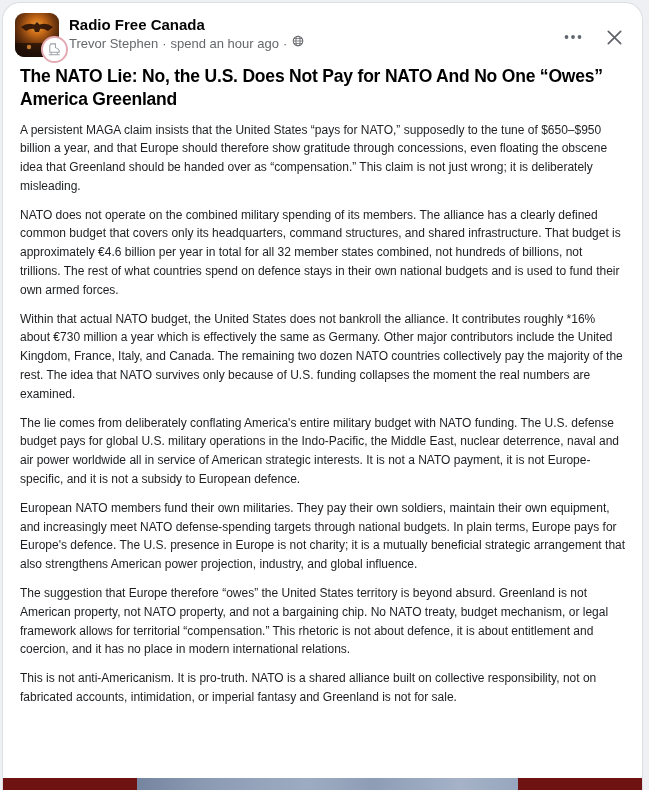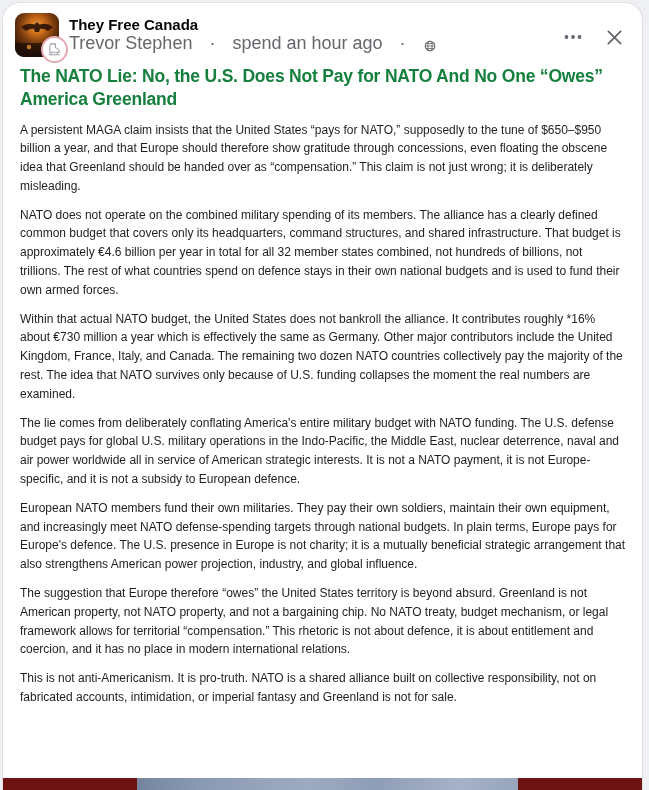--- a/index.html
+++ b/index.html
@@ -71,26 +71,26 @@
   .page-name {
     font-size: 15px;
     font-weight: 700;
     color: #050505;
     line-height: 19px;
     text-decoration: none;
     display: inline-block;
     cursor: pointer;
   }
   .byline {
-    font-size: 18px;
+    font-size: 13px;
     color: #65676b;
     line-height: 17px;
     display: flex;
-    align-items: flex-end;
-    gap: 17px;
+    align-items: flex-start;
+    gap: 4px;
     margin-top: 1px;
   }
   .byline a {
     color: #65676b;
     text-decoration: none;
     cursor: pointer;
   }
   .byline .sep { color: #65676b; }
   .globe-icon { display: inline-flex; margin-left: 1px; }
   .header-actions {
@@ -113,21 +113,21 @@
   
   .post-body {
     padding: 6px 16px 0 17px;
     color: #050505;
   }
   .post-title {
     margin: 2px 0 10px 0;
     font-size: 17.5px;
     line-height: 1.3;
     font-weight: 700;
-    color: #15803d;
+    color: #000000;
     letter-spacing: -0.2px;
   }
   .post-body p.para {
     margin: 0 0 10px 0;
     font-size: 12px;
     line-height: 18.8px;
     font-weight: 400;
     color: #1c1e21;
   }
   
@@ -169,21 +169,21 @@
       <span class="avatar-badge">
         <svg width="15" height="15" viewBox="0 0 16 16">
           <path d="M4 2 L9 2 L9 6 Q12 7 13 9 L13 11 L3 11 L3 4 Z" fill="none" stroke="#9a9fa6" stroke-width="1.1"></path>
           <path d="M2 13.5 L13.5 13.5" stroke="#9a9fa6" stroke-width="1.1" fill="none"></path>
           <path d="M4.5 11 L4.5 13.5 M11 11 L11 13.5" stroke="#9a9fa6" stroke-width="1" fill="none"></path>
         </svg>
       </span>
     </div>
 
     <div class="header-text">
-      <a class="page-name">They Free Canada</a>
+      <a class="page-name">Radio Free Canada</a>
       <div class="byline">
         <a>Trevor Stephen</a>
         <span class="sep">·</span>
         <a>spend an hour ago</a>
         <span class="sep">·</span>
         <span class="globe-icon">
           <svg width="12" height="12" viewBox="0 0 16 16">
             <circle cx="8" cy="8" r="6.4" fill="none" stroke="#65676b" stroke-width="1.4"></circle>
             <ellipse cx="8" cy="8" rx="2.8" ry="6.4" fill="none" stroke="#65676b" stroke-width="1.2"></ellipse>
             <path d="M1.8 8 L14.2 8 M2.6 4.6 L13.4 4.6 M2.6 11.4 L13.4 11.4" stroke="#65676b" stroke-width="1.1" fill="none"></path>

